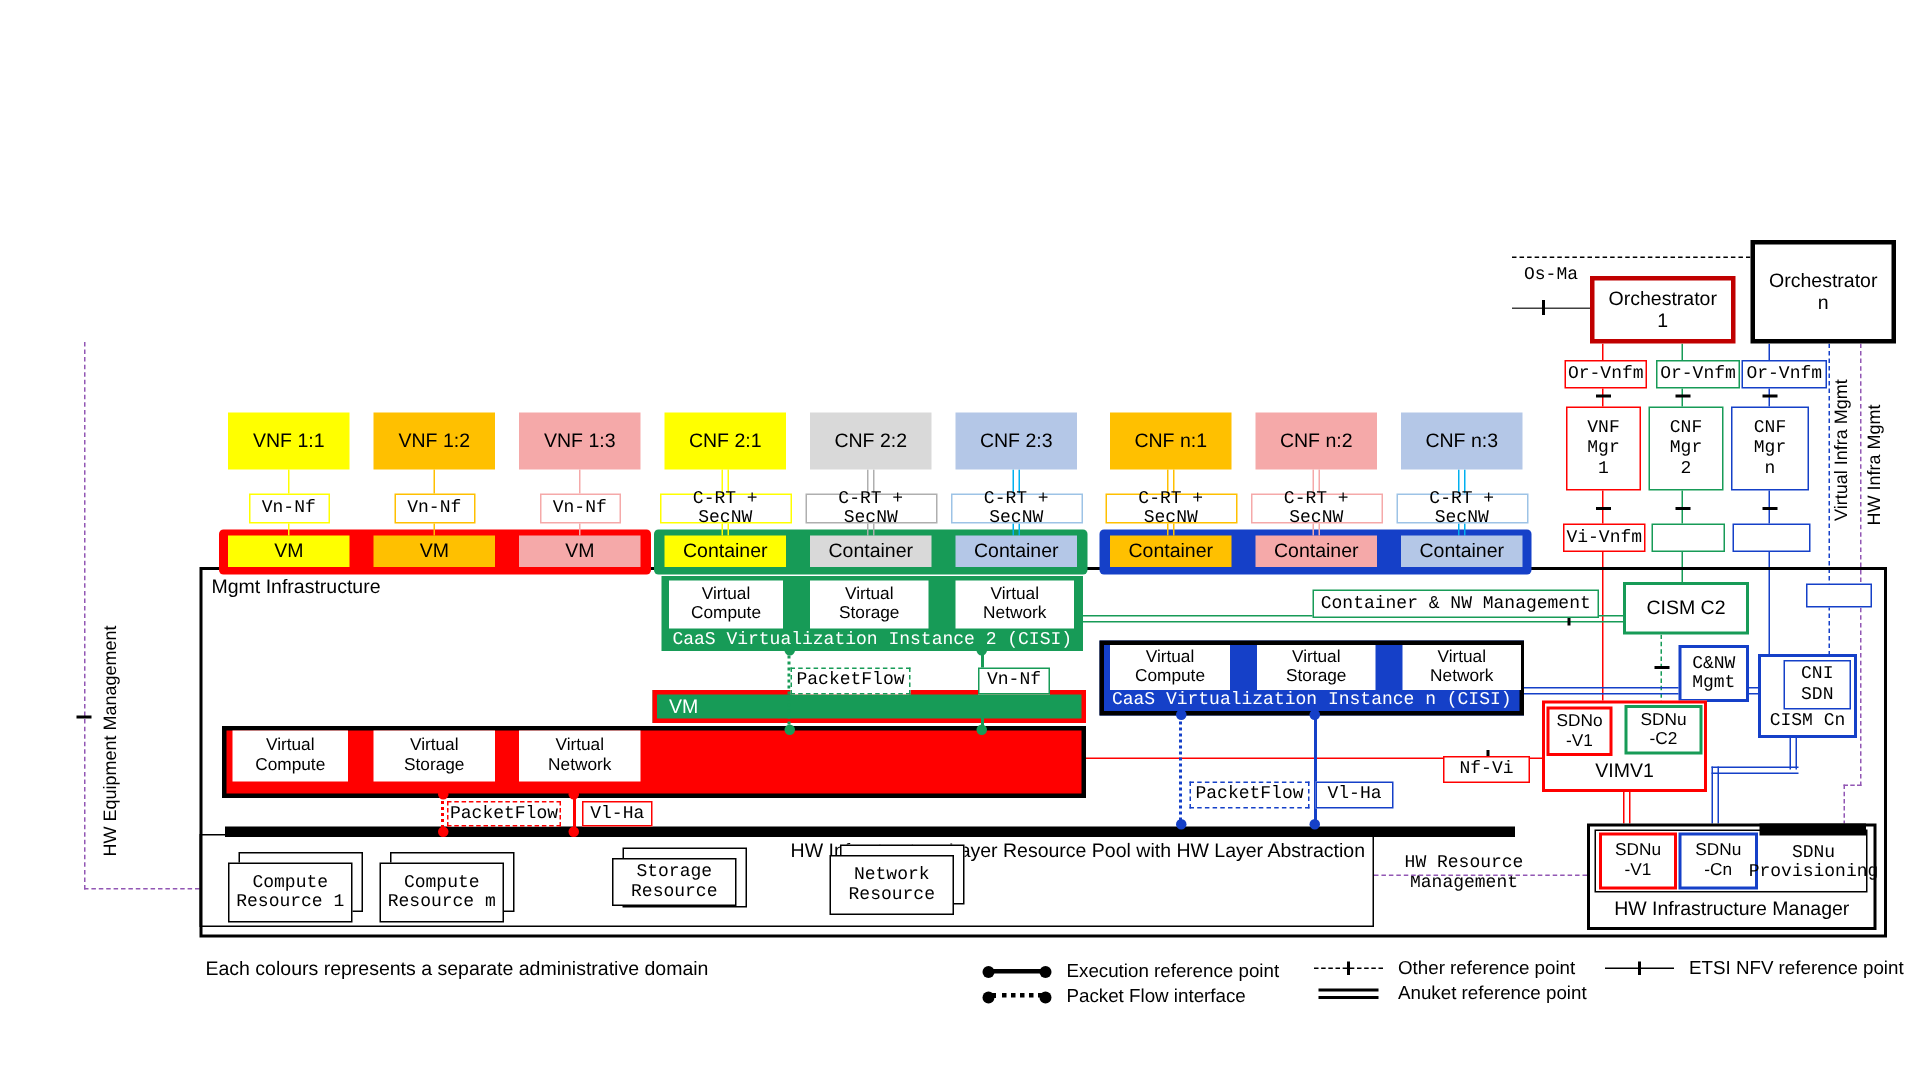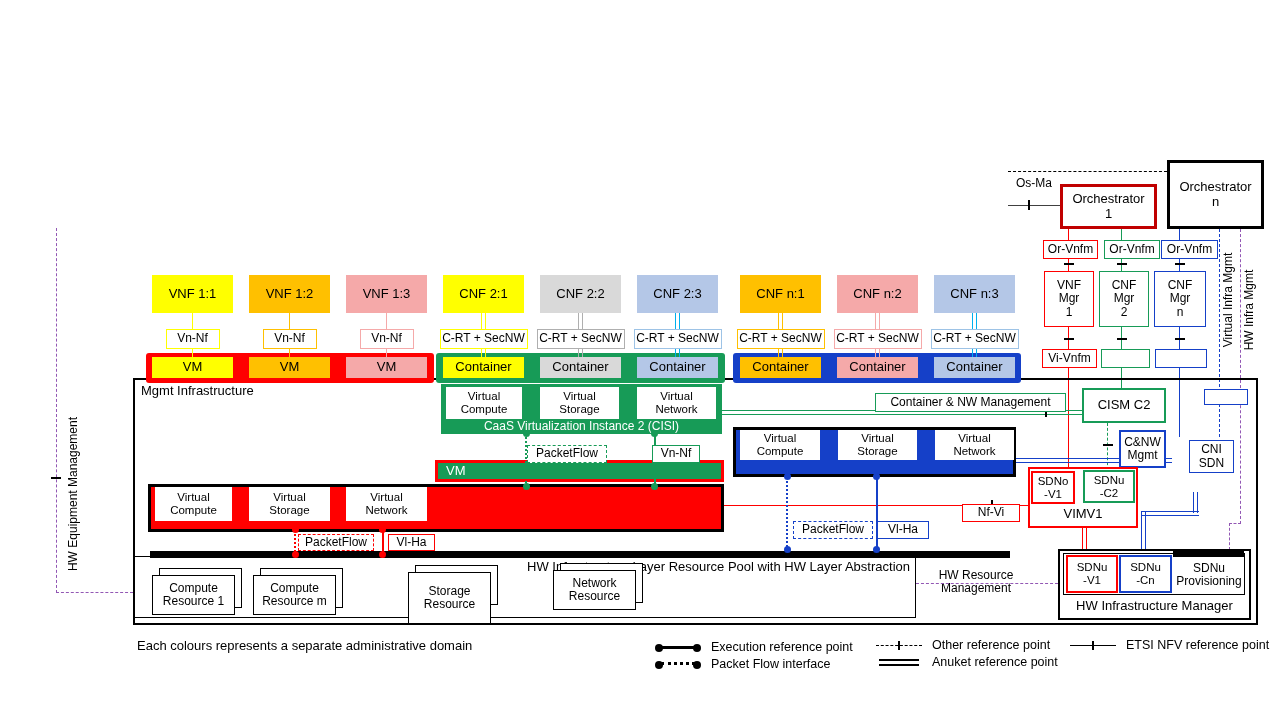--- a/index.html
+++ b/index.html
@@ -5,21 +5,21 @@
   html,body{margin:0;padding:0;background:#fff;}
   body{font-family:"Liberation Sans",sans-serif;color:#000;}
   #stage{position:relative;width:1280px;height:720px;background:#fff;overflow:hidden;}
   .b{position:absolute;box-sizing:border-box;display:flex;align-items:center;justify-content:center;
      text-align:center;white-space:pre-line;line-height:1.12;background:#fff;font-size:12.5px;}
   .nb{background:transparent;}
   .lt{justify-content:flex-start;text-align:left;}
   .rt{justify-content:flex-end;text-align:right;}
   .bt{align-items:flex-end;}
   .wt{color:#fff;}
-  .f11{font-size:11.5px;} .f12{font-size:12px;} .f13{font-size:13px;}
+  .f11{font-size:11.5px;} .f12{font-size:12px;font-family:Liberation Mono, monospace;} .f13{font-size:13px;}
   .vline{position:absolute;width:0;}
   .hline{position:absolute;height:0;}
   .dv{position:absolute;box-sizing:border-box;width:5px;background:transparent;
       border-left:1.8px solid;border-right:1.8px solid;}
   .dh{position:absolute;box-sizing:border-box;height:5px;background:transparent;
       border-top:1.8px solid;border-bottom:1.8px solid;}
   .tickv{position:absolute;width:1.6px;height:10px;background:#000;}
   .tickh{position:absolute;width:10px;height:1.6px;background:#000;}
   .dot{position:absolute;width:7px;height:7px;border-radius:50%;}
   .rot{position:absolute;transform:rotate(-90deg);font-size:12px;white-space:nowrap;
@@ -166,45 +166,47 @@
   <div class="b f11" style="left:346px;top:487px;width:81px;height:34px;">Virtual
 Network</div>
 
   <div class="b nb" style="left:733px;top:427px;width:283px;height:50px;background:var(--blue);border:3.5px solid #000;"></div>
   <div class="b f11" style="left:740px;top:430px;width:80px;height:30px;">Virtual
 Compute</div>
   <div class="b f11" style="left:838px;top:430px;width:79px;height:30px;">Virtual
 Storage</div>
   <div class="b f11" style="left:935px;top:430px;width:79px;height:30px;">Virtual
 Network</div>
+  <div class="b nb wt f12" style="left:733px;top:459px;width:283px;height:15px;">CaaS Virtualization Instance n (CISI)</div>
 
   <div class="b f12" style="left:875px;top:393px;width:191px;height:19px;border:1.6px solid var(--green);">Container &amp; NW  Management</div>
   <div class="b f13" style="left:1082px;top:388px;width:84px;height:35px;border:2px solid var(--green);">CISM C2</div>
   <div class="b f12" style="left:1119px;top:430px;width:47px;height:38px;border:2px solid var(--blue);">C&amp;NW
 Mgmt</div>
   <div class="b" style="left:1204px;top:389px;width:44px;height:16px;border:1.8px solid var(--blue);"></div>
+  <div class="b bt f12" style="left:1172px;top:436px;width:66px;height:56px;border:2.2px solid var(--blue);padding-bottom:3px;">CISM Cn</div>
   <div class="b f12" style="left:1189px;top:440px;width:45px;height:33px;border:1.8px solid var(--blue);">CNI
 SDN</div>
 
   <div class="b bt f13" style="left:1028px;top:467px;width:110px;height:61px;border:2px solid var(--red);padding-bottom:4px;">VIMV1</div>
   <div class="b f11" style="left:1031px;top:471px;width:44px;height:33px;border:2px solid var(--red);">SDNo
 -V1</div>
   <div class="b f11" style="left:1083px;top:470px;width:52px;height:33px;border:2px solid var(--green);">SDNu
 -C2</div>
 
   <div class="b nb" style="left:133px;top:556px;width:783px;height:62px;border:1.6px solid #000;background:transparent;"></div>
   <div class="b nb" style="left:150px;top:551px;width:860px;height:7px;background:#000;"></div>
   <div class="b nb rt f13" style="left:480px;top:560px;width:430px;height:15px;">HW Infrastructure Layer Resource Pool with HW Layer Abstraction</div>
   <div id="res-layer">
       <div class="b" style="left:159px;top:568px;width:83px;height:40px;border:1.5px solid #000;"></div>
       <div class="b f12" style="left:152px;top:575px;width:83px;height:40px;border:1.5px solid #000;padding:0 4px;">Compute Resource 1</div>
       <div class="b" style="left:260px;top:568px;width:83px;height:40px;border:1.5px solid #000;"></div>
       <div class="b f12" style="left:253px;top:575px;width:83px;height:40px;border:1.5px solid #000;padding:0 4px;">Compute Resource m</div>
       <div class="b" style="left:415px;top:565px;width:83px;height:40px;border:1.5px solid #000;"></div>
-      <div class="b f12" style="left:408px;top:572px;width:83px;height:52px;border:1.5px solid #000;padding:0 4px;">Storage Resource</div>
+      <div class="b f12" style="left:408px;top:572px;width:83px;height:32px;border:1.5px solid #000;padding:0 4px;">Storage Resource</div>
       <div class="b" style="left:560px;top:563px;width:83px;height:40px;border:1.5px solid #000;"></div>
       <div class="b f12" style="left:553px;top:570px;width:83px;height:40px;border:1.5px solid #000;padding:0 4px;">Network Resource</div>
     </div>
 
   <div class="b nb f12" style="left:934px;top:565px;width:84px;height:34px;">HW Resource
 Management</div>
   <div class="hline" style="left:916px;top:583px;width:142px;border-top:1.6px dashed var(--purple);"></div>
 
   <div class="b nb" style="left:1058px;top:549px;width:193px;height:71px;border:2px solid #000;background:#fff;"></div>
   <div class="b nb" style="left:1063px;top:553px;width:182px;height:42px;border:1.5px solid #000;background:transparent;"></div>

